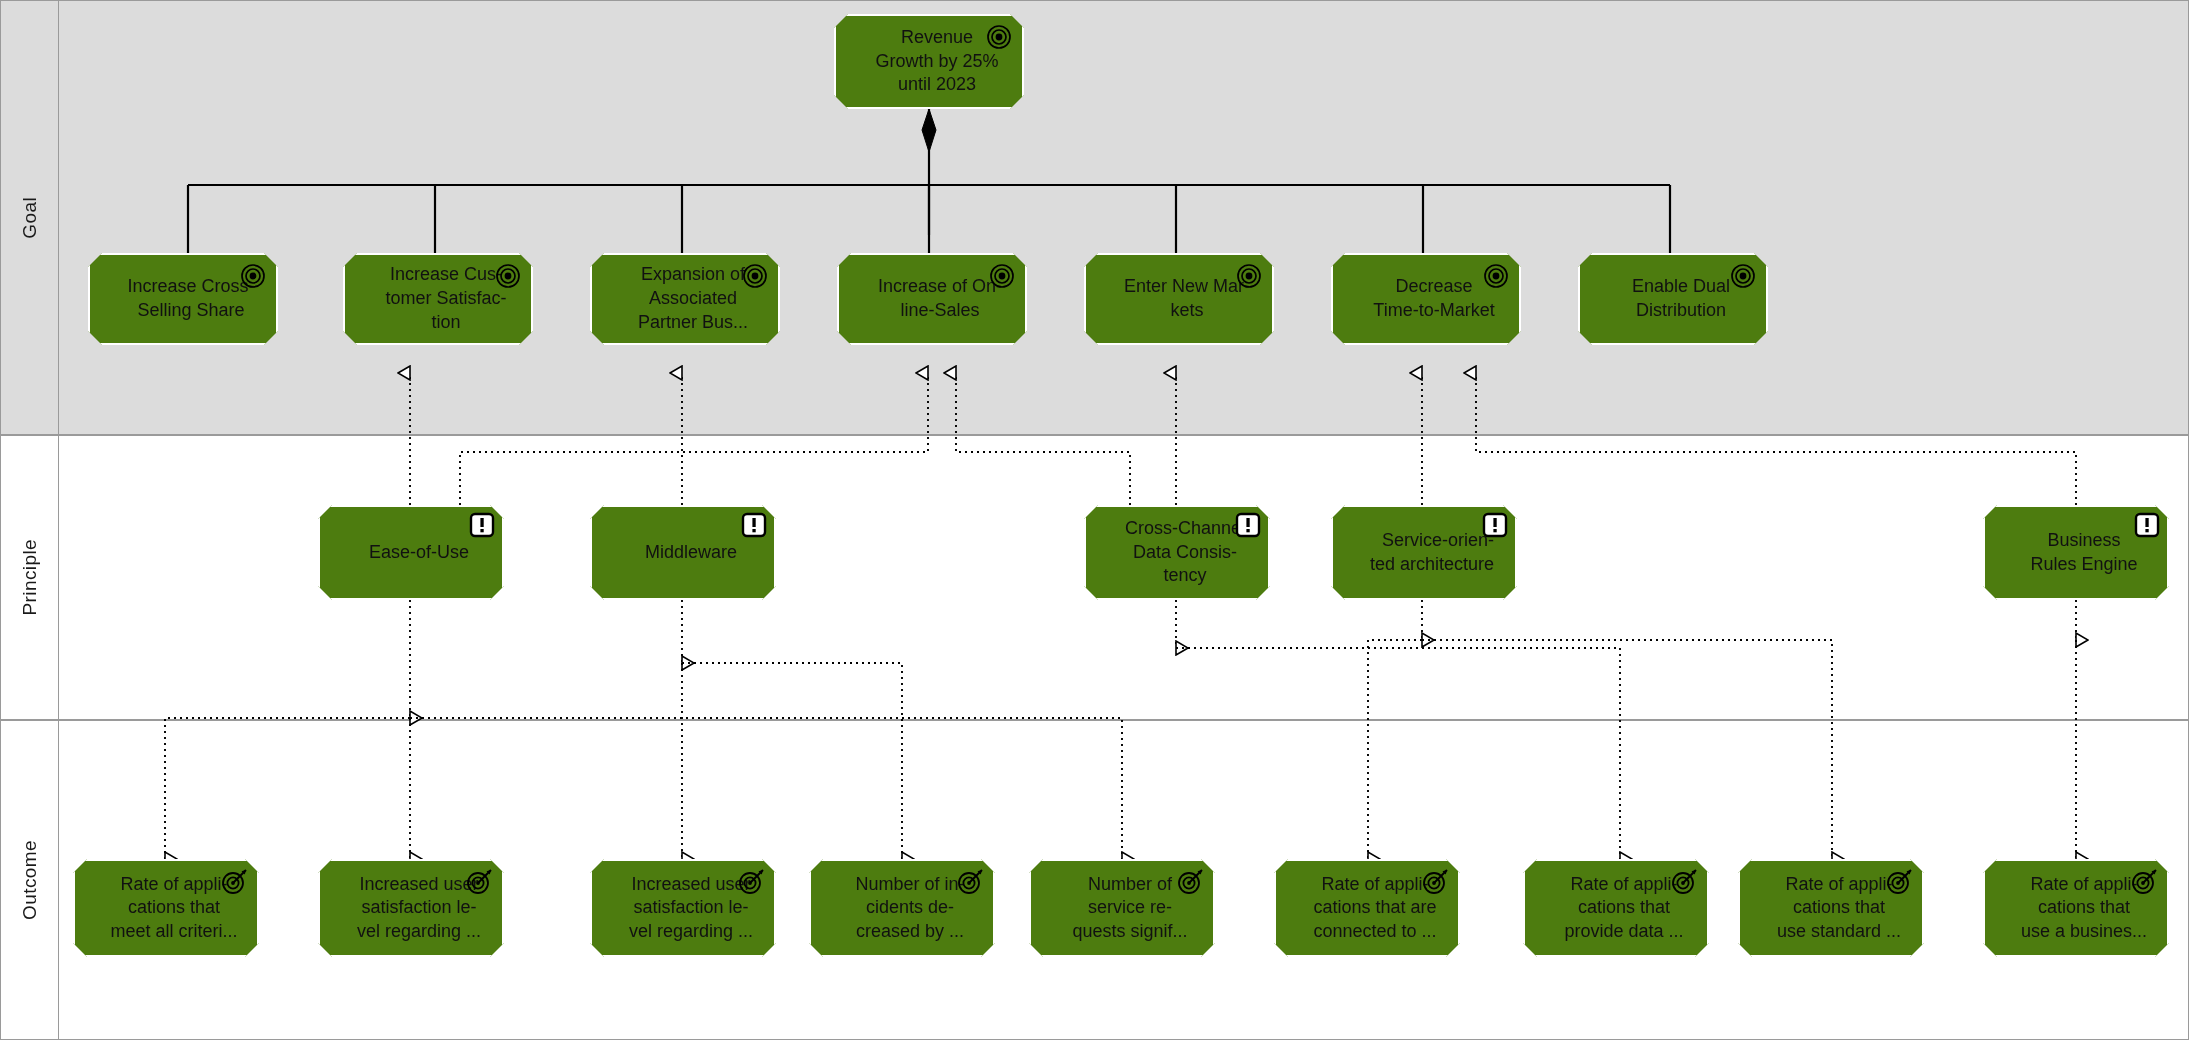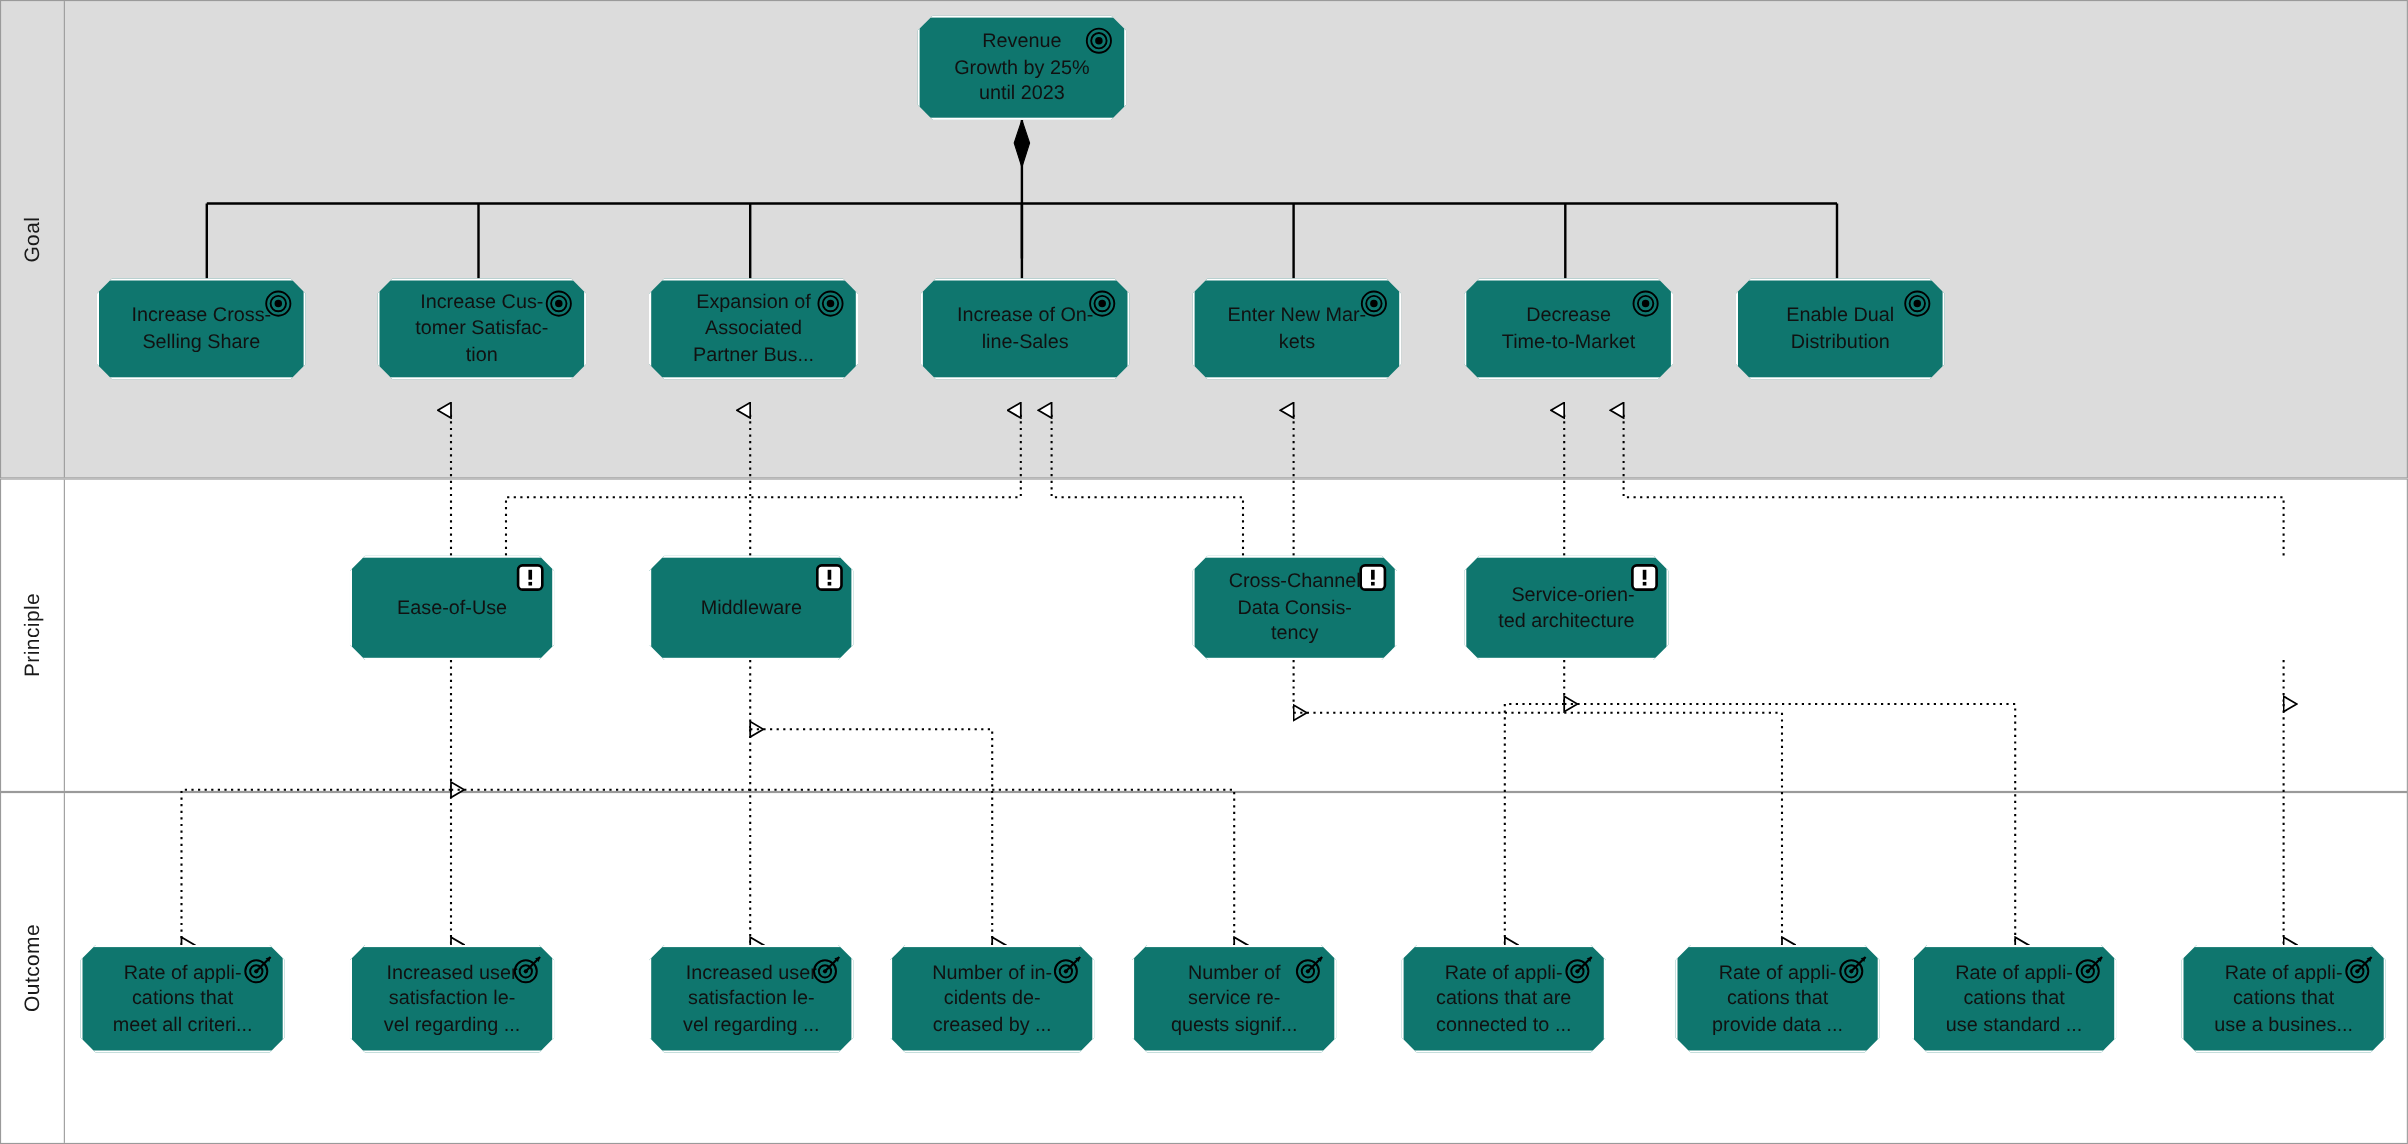--- a/index.html
+++ b/index.html
@@ -10,25 +10,25 @@
 
   
   .lane{position:absolute;left:0;box-sizing:border-box;border:1px solid #9a9a9a;}
   .lane-head{position:absolute;left:0;top:0;width:58px;height:100%;box-sizing:border-box;
              border-right:1px solid #9a9a9a;display:flex;align-items:center;justify-content:center;}
   .lane-head span{writing-mode:vertical-rl;transform:rotate(180deg);
                   font-size:19px;color:#1a1a1a;letter-spacing:.4px;white-space:nowrap;}
 
   
   .node{position:absolute;box-sizing:border-box;
-        background:#0f766e;
+        background:#4d7c0f;
         border:2px solid #ffffff;
         display:flex;align-items:center;justify-content:center;
         text-align:center;color:#111;font-size:18px;line-height:1.32;
-        padding:6px 10px 6px 10px;
+        padding:6px 10px 6px 26px;
         clip-path:polygon(14px 0,calc(100% - 14px) 0,100% 14px,100% calc(100% - 14px),
                           calc(100% - 14px) 100%,14px 100%,0 calc(100% - 14px),0 14px);}
   .node .lbl{display:block;white-space:pre-line;position:relative;z-index:2;}
   .node .badge{position:absolute;z-index:3;}
   .badge svg{display:block;}
   .b-goal{top:8px;right:10px;}
   .b-principle{top:5px;right:7px;}
   .b-outcome{top:6px;right:8px;}
 
   .node.goal{font-size:18px;}
@@ -257,20 +257,31 @@
       <svg width="26" height="26" viewBox="0 0 26 26">
           <rect x="2" y="2" width="22" height="22" rx="4" ry="4" fill="#fff" stroke="#000" stroke-width="2.4"></rect>
           <rect x="11.4" y="6" width="3.3" height="9" fill="#000"></rect>
           <rect x="11.4" y="17" width="3.3" height="3.3" fill="#000"></rect>
         </svg>
     </span>
     <span class="lbl">Service-orien-
 ted architecture</span>
   </div>
 
+  <div class="node principle" style="left:1983px;top:505px;width:186px;height:95px;">
+    <span class="badge b-principle">
+      <svg width="26" height="26" viewBox="0 0 26 26">
+          <rect x="2" y="2" width="22" height="22" rx="4" ry="4" fill="#fff" stroke="#000" stroke-width="2.4"></rect>
+          <rect x="11.4" y="6" width="3.3" height="9" fill="#000"></rect>
+          <rect x="11.4" y="17" width="3.3" height="3.3" fill="#000"></rect>
+        </svg>
+    </span>
+    <span class="lbl">Business
+Rules Engine</span>
+  </div>
 
   <div class="node outcome" style="left:73px;top:859px;width:186px;height:98px;">
     <span class="badge b-outcome">
       <svg width="28" height="28" viewBox="0 0 28 28">
         <circle cx="12" cy="16" r="10" fill="none" stroke="#000" stroke-width="1.8"></circle>
         <circle cx="12" cy="16" r="5.6" fill="none" stroke="#000" stroke-width="1.8"></circle>
         <circle cx="12" cy="16" r="1.9" fill="#000"></circle>
         <line x1="12" y1="16" x2="25" y2="3" stroke="#000" stroke-width="2"></line>
         <path d="M25 3 L20.5 4.2 L23.8 7.5 Z" fill="#000"></path>
       </svg>

